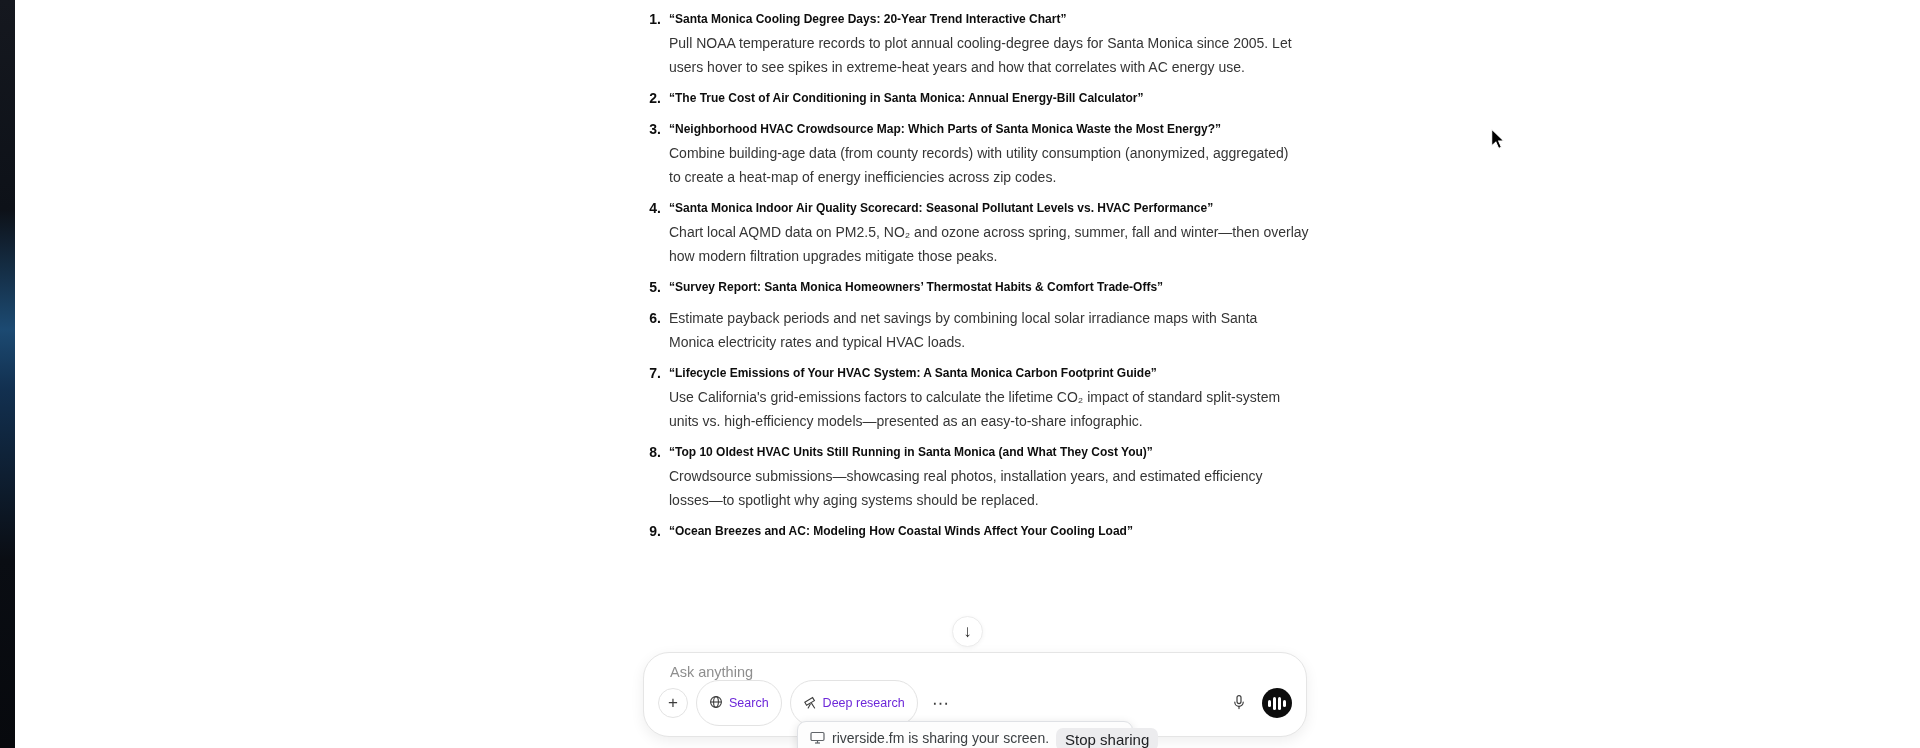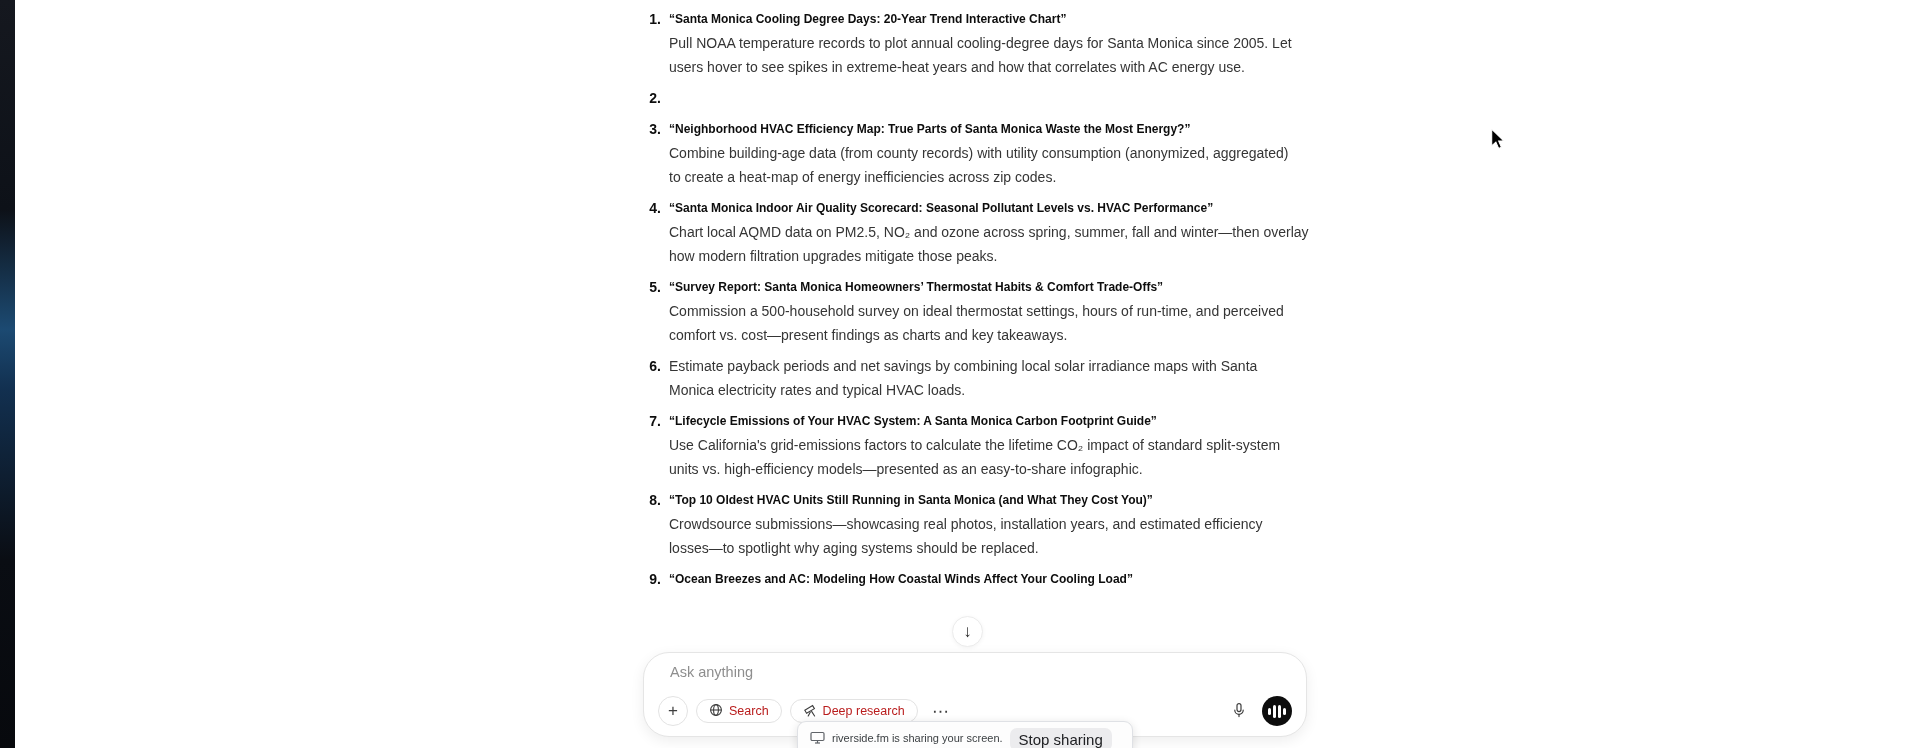--- a/index.html
+++ b/index.html
@@ -28,34 +28,34 @@
   
   .composer{ position:absolute; left:643px; top:652px; width:664px; height:85px;
     background:#ffffff; border:1px solid #e5e5e5; border-radius:26px;
     box-shadow:0 4px 14px rgba(0,0,0,.07); z-index:5; }
   .composer input{ position:absolute; left:26px; top:11px; width:420px; border:none; outline:none;
     font-family:"Liberation Sans", sans-serif; font-size:14.5px; color:#701a75; background:transparent; }
   .composer input::placeholder{ color:#8e8e8e; }
   .tools{ position:absolute; left:14px; right:14px; bottom:10px; display:flex; align-items:center; gap:8px; }
   .icon-btn{ width:30px; height:30px; border-radius:50%; border:1px solid #e3e3e3; background:#fff;
     display:flex; align-items:center; justify-content:center; color:#3d3d3d; font-size:17px; cursor:pointer; }
-  .pill{ height:24px; border:1px solid #e3e3e3; border-radius:999px; background:#fff;
-    display:flex; align-items:center; gap:6px; padding:0 12px; font-size:12.5px; color:#b91c1c; cursor:pointer; white-space:nowrap; }
+  .pill{ height:46px; border:1px solid #e3e3e3; border-radius:999px; background:#fff;
+    display:flex; align-items:center; gap:6px; padding:0 12px; font-size:12.5px; color:#6d28d9; cursor:pointer; white-space:nowrap; }
   .spacer{ flex:1; }
   .ghost-btn{ width:30px; height:30px; border:none; background:transparent; display:flex;
     align-items:center; justify-content:center; color:#3d3d3d; cursor:pointer; }
   .voice-btn{ width:30px; height:30px; border-radius:50%; background:#0d0d0d; border:none;
     display:flex; align-items:center; justify-content:center; gap:2px; cursor:pointer; }
   .voice-btn .bar{ width:3px; border-radius:2px; background:#ffffff; }
 
   
   .banner{ position:absolute; left:797px; top:721px; width:336px; height:42px; z-index:7;
     background:#fdfdfd; border:1px solid #dfe1e5; border-radius:9px 9px 0 0;
     box-shadow:0 2px 10px rgba(0,0,0,.12); display:flex; align-items:flex-start; padding:6px 10px 0 12px; gap:7px; }
-  .banner .txt{ font-size:11px; color:#3c4043; line-height:20px; white-space:nowrap; }
+  .banner .txt{ font-size:14px; color:#3c4043; line-height:20px; white-space:nowrap; }
   .banner .stop{ font-size:15px; color:#202124; background:#ececee; border:none; border-radius:7px;
     padding:3px 9px; cursor:pointer; white-space:nowrap; }
   .banner .hide{ font-size:14px; color:#5f6368; background:transparent; border:none; padding:3px 4px; cursor:pointer;margin-top:18px; }
   .banner svg{ margin-top:3px; }
 
   .cursor{ position:absolute; left:1490px; top:128px; z-index:10; pointer-events:none; }
 </style>
 </head>
 <body>
 
@@ -66,44 +66,43 @@
     <div class="num">1.</div>
     <div class="body">
         <div class="title">“Santa Monica Cooling Degree Days: 20-Year Trend Interactive Chart”</div>
       <div class="desc">Pull NOAA temperature records to plot annual cooling-degree days for Santa Monica since 2005. Let
 users hover to see spikes in extreme-heat years and how that correlates with AC energy use.</div>
       </div>
   </div>
   <div class="item">
     <div class="num">2.</div>
     <div class="body">
+        <div class="title">“The True Cost of Air Conditioning in Santa Monica: Annual Energy-Bill Calculator”</div>
       </div>
   </div>
   <div class="item">
     <div class="num">3.</div>
     <div class="body">
-        <div class="title">“Neighborhood HVAC Efficiency Map: True Parts of Santa Monica Waste the Most Energy?”</div>
+        <div class="title">“Neighborhood HVAC Crowdsource Map: Which Parts of Santa Monica Waste the Most Energy?”</div>
       <div class="desc">Combine building-age data (from county records) with utility consumption (anonymized, aggregated)
 to create a heat-map of energy inefficiencies across zip codes.</div>
       </div>
   </div>
   <div class="item">
     <div class="num">4.</div>
     <div class="body">
         <div class="title">“Santa Monica Indoor Air Quality Scorecard: Seasonal Pollutant Levels vs. HVAC Performance”</div>
       <div class="desc">Chart local AQMD data on PM2.5, NO₂ and ozone across spring, summer, fall and winter—then overlay
 how modern filtration upgrades mitigate those peaks.</div>
       </div>
   </div>
   <div class="item">
     <div class="num">5.</div>
     <div class="body">
         <div class="title">“Survey Report: Santa Monica Homeowners’ Thermostat Habits &amp; Comfort Trade-Offs”</div>
-      <div class="desc">Commission a 500-household survey on ideal thermostat settings, hours of run-time, and perceived
-comfort vs. cost—present findings as charts and key takeaways.</div>
       </div>
   </div>
   <div class="item">
     <div class="num">6.</div>
     <div class="body">
       <div class="desc">Estimate payback periods and net savings by combining local solar irradiance maps with Santa
 Monica electricity rates and typical HVAC loads.</div>
       </div>
   </div>
   <div class="item">

